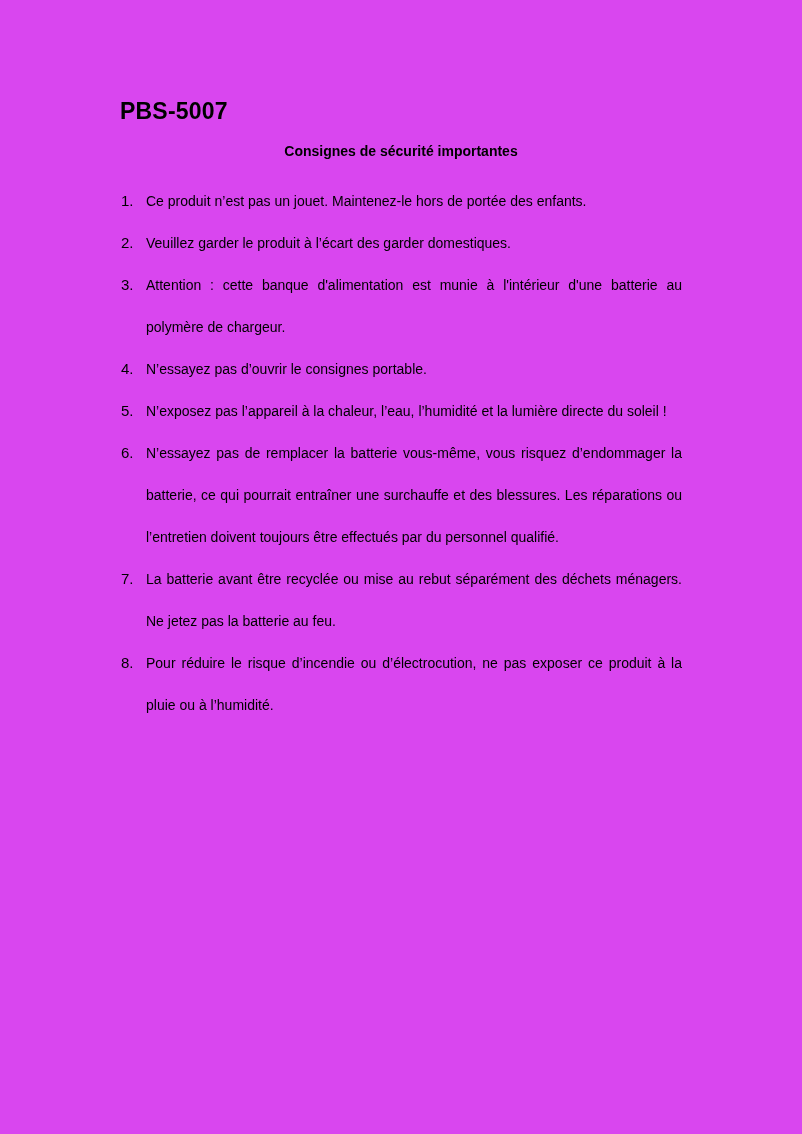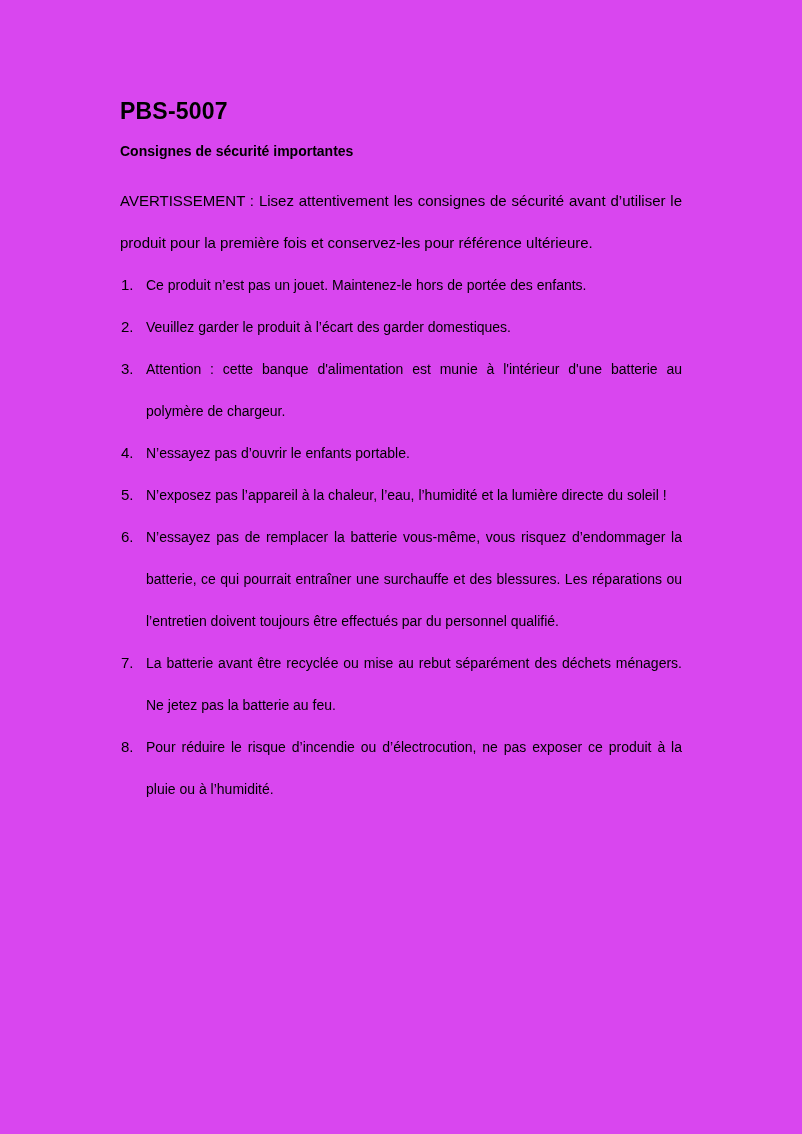--- a/index.html
+++ b/index.html
@@ -35,21 +35,21 @@
     letter-spacing: 0.2px;
     line-height: 30px;
     margin: 0 0 14px 0;
     text-align: left;
   }
   .doc-subtitle {
     font-size: 14px;
     font-weight: bold;
     line-height: 22px;
     margin: 0 0 18px 0;
-    text-align: left;
+    text-align: center;
   }
   .warning-para {
     font-size: 15px;
     line-height: 42px;
     text-align: justify;
     text-justify: inter-word;
     margin: 0 0 0 0;
   }
   ol.safety-list {
     list-style: none;
@@ -86,27 +86,26 @@
 </head>
 <body>
 
 <div class="page">
   <div class="content">
 
     <h1 class="doc-title">PBS-5007</h1>
 
     <h2 class="doc-subtitle">Consignes de sécurité importantes</h2>
 
-    <p class="warning-para">AVERTISSEMENT : Lisez attentivement les consignes de sécurité avant d’utiliser le produit pour la première fois et conservez-les pour référence ultérieure.</p>
 
     <ol class="safety-list">
       <li>Ce produit n’est pas un jouet. Maintenez-le hors de portée des enfants.</li>
       <li>Veuillez garder le produit à l’écart des garder domestiques.</li>
       <li>Attention : cette banque d'alimentation est munie à l'intérieur d'une batterie au polymère de chargeur.</li>
-      <li>N’essayez pas d’ouvrir le enfants portable.</li>
+      <li>N’essayez pas d’ouvrir le consignes portable.</li>
       <li>N’exposez pas l’appareil à la chaleur, l’eau, l’humidité et la lumière directe du soleil !</li>
       <li>N’essayez pas de remplacer la batterie vous-même, vous risquez d’endommager la batterie, ce qui pourrait entraîner une surchauffe et des blessures. Les réparations ou l’entretien doivent toujours être effectués par du personnel qualifié.</li>
       <li>La batterie avant être recyclée ou mise au rebut séparément des déchets ménagers. Ne jetez pas la batterie au feu.</li>
       <li>Pour réduire le risque d’incendie ou d’électrocution, ne pas exposer ce produit à la pluie ou à l’humidité.</li>
     </ol>
 
   </div>
 </div>
 
 </body></html>

